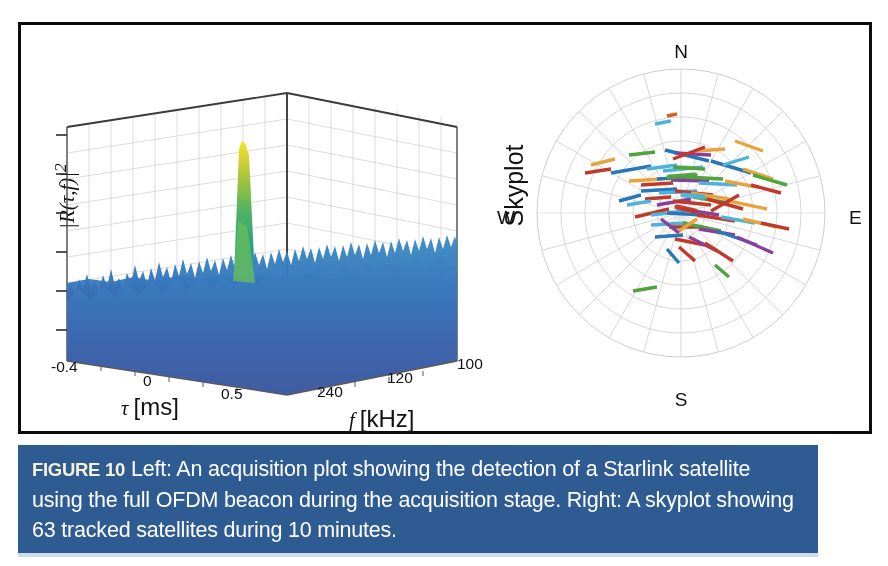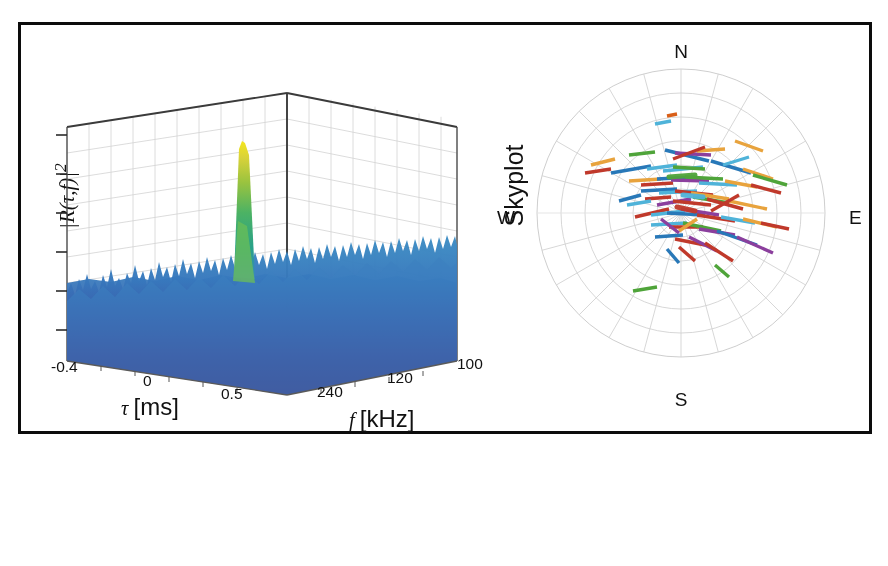--- a/index.html
+++ b/index.html
@@ -412,14 +412,17 @@
           <g stroke-width="5" stroke-linecap="round" fill="none" opacity="0.95">
             <line x1="-12" y1="-36" x2="14" y2="-38" stroke="#4fa43a"></line>
             <line x1="-4" y1="-6" x2="14" y2="-2" stroke="#c0392b"></line>
             <line x1="2" y1="-18" x2="22" y2="-16" stroke="#4fb3d9"></line>
           </g>
         </g>
       </svg>
     </div>
   </div>
 
+  <div id="caption-band">
+    <div class="cap-text"><span class="cap-label">FIGURE 10</span><span>Left: An acquisition plot showing the detection of a Starlink satellite using the full OFDM beacon during the acquisition stage. Right: A skyplot showing 63 tracked satellites during 10 minutes.</span></div>
+  </div>
 
 </div>
 
 </body></html>

